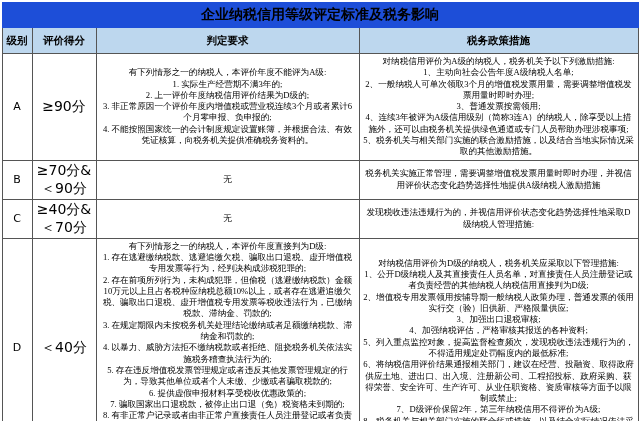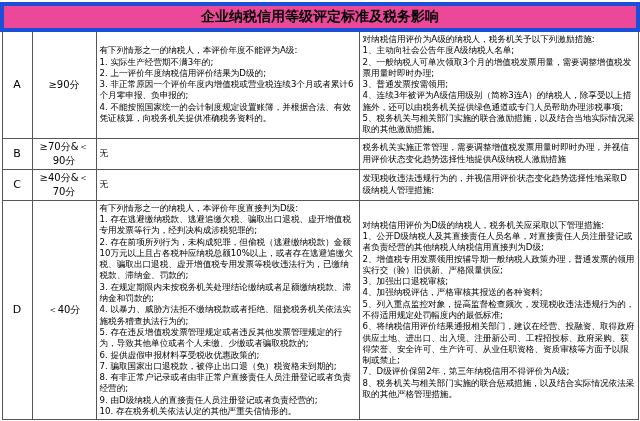--- a/index.html
+++ b/index.html
@@ -1,39 +1,45 @@
 <!DOCTYPE html>
 <html><head>
 <meta charset="utf-8">
 <style>
   html,body{margin:0;padding:0;background:#ffffff;}
   body{width:640px;height:421px;font-family:"DejaVu Sans","Liberation Sans",sans-serif;color:#000;}
   table{border-collapse:collapse;table-layout:fixed;width:636px;margin:2px auto 0 auto;}
   td,th{border:1px solid #555;box-sizing:border-box;overflow:hidden;}
-  .title-cell{background:#ec4899;border:4px solid #1d4ed8;font-size:14px;font-weight:bold;text-align:center;height:25px;padding:2px;margin-top:12px;}
+  .title-cell{background:#1d4ed8;border:1px solid #1d4ed8;font-size:14px;font-weight:bold;text-align:center;height:25px;padding:2px;margin-top:12px;}
   th{background:#bdd7ee;font-size:10.5px;font-weight:bold;text-align:center;height:26px;padding:2px;}
   .c-level{width:30px;text-align:center;font-size:11px;font-weight:normal;vertical-align:middle;}
-  .c-score{width:64px;text-align:center;font-size:10px;vertical-align:middle;}
-  .c-text{font-size:8.6px;line-height:11.3px;vertical-align:middle;padding:2px 3px;white-space:pre-line;text-align:left;}
+  .c-score{width:64px;text-align:center;font-size:14px;vertical-align:middle;}
+  .c-text{font-size:8.6px;line-height:11.3px;vertical-align:middle;padding:2px 3px;white-space:pre-line;text-align:center;font-family:Liberation Serif, serif;}
   .col-criteria{width:263px;}
   .col-measures{width:279px;}
 </style>
 </head>
 <body>
 
 <table>
   <colgroup>
     <col style="width:30px">
       <col style="width:64px">
       <col style="width:263px">
       <col style="width:279px">
   </colgroup>
   <tbody>
       <tr>
     <td class="title-cell" colspan="4">企业纳税信用等级评定标准及税务影响</td>
+  </tr>
+  <tr>
+    <th>级别</th>
+    <th>评价得分</th>
+    <th>判定要求</th>
+    <th>税务政策措施</th>
   </tr>
   <tr style="height:97px;">
     <td class="c-level">A</td>
     <td class="c-score">≥90分</td>
     <td class="c-text col-criteria">有下列情形之一的纳税人，本评价年度不能评为A级:
 1. 实际生产经营期不满3年的;
 2. 上一评价年度纳税信用评价结果为D级的;
 3. 非正常原因一个评价年度内增值税或营业税连续3个月或者累计6个月零申报、负申报的;
 4. 不能按照国家统一的会计制度规定设置账簿，并根据合法、有效凭证核算，向税务机关提供准确税务资料的。</td>
     <td class="c-text col-measures">对纳税信用评价为A级的纳税人，税务机关予以下列激励措施:

